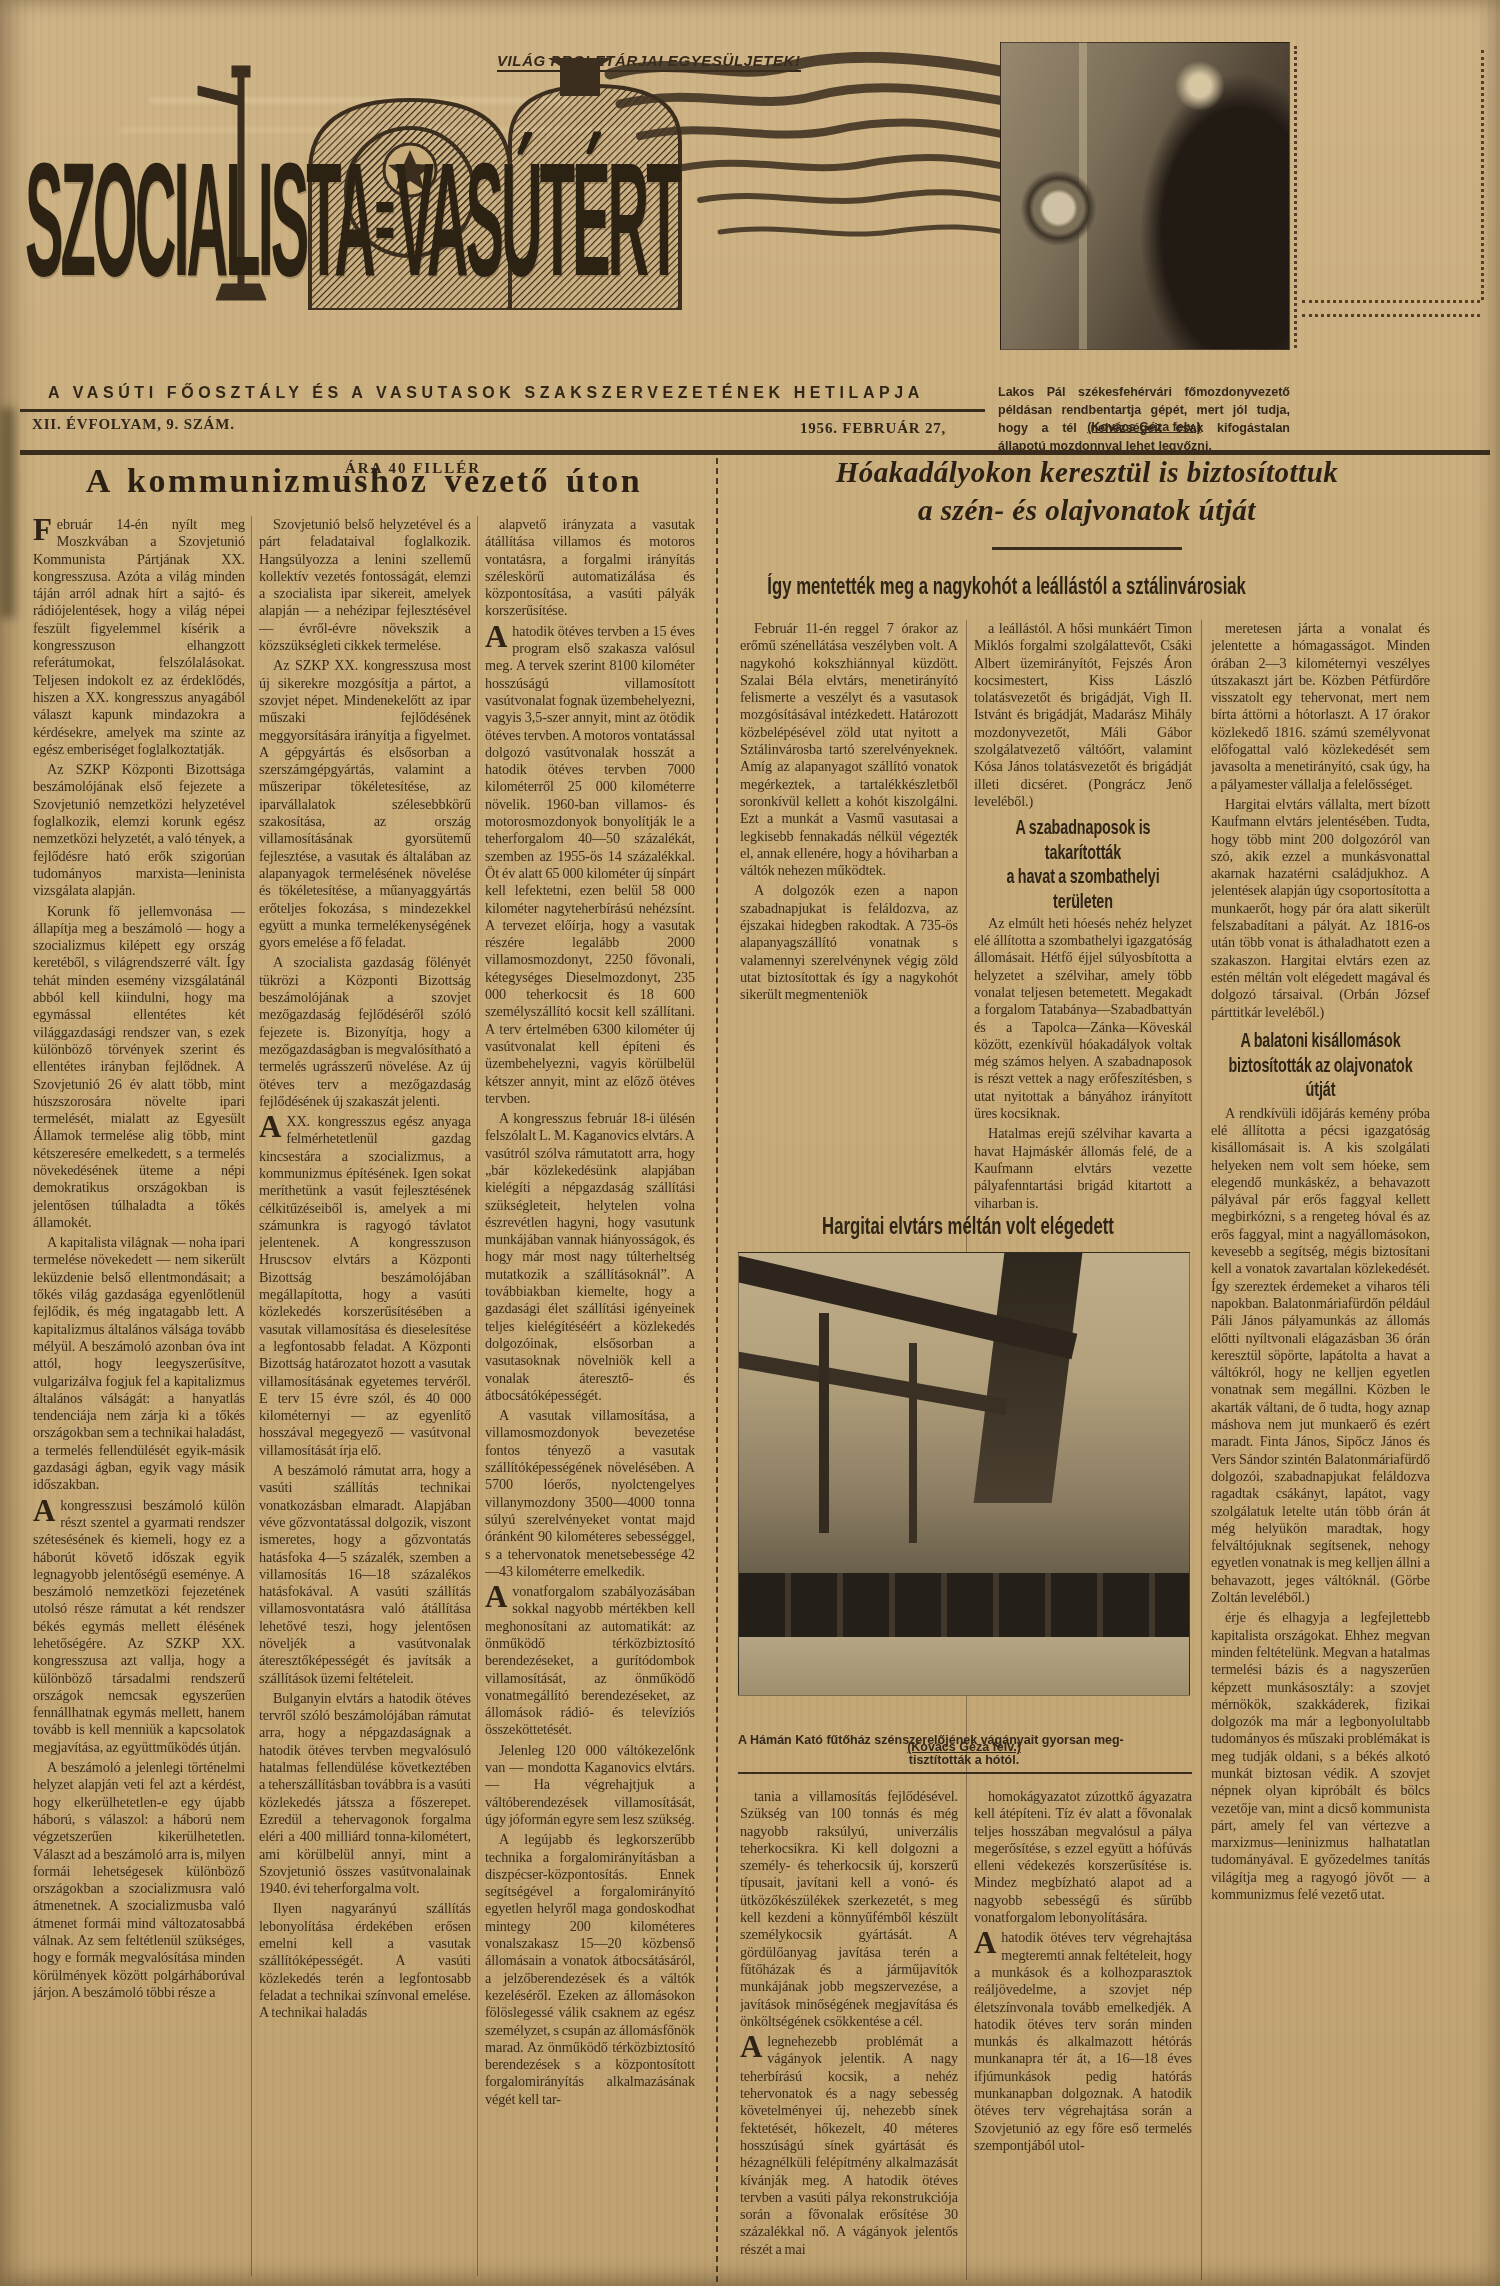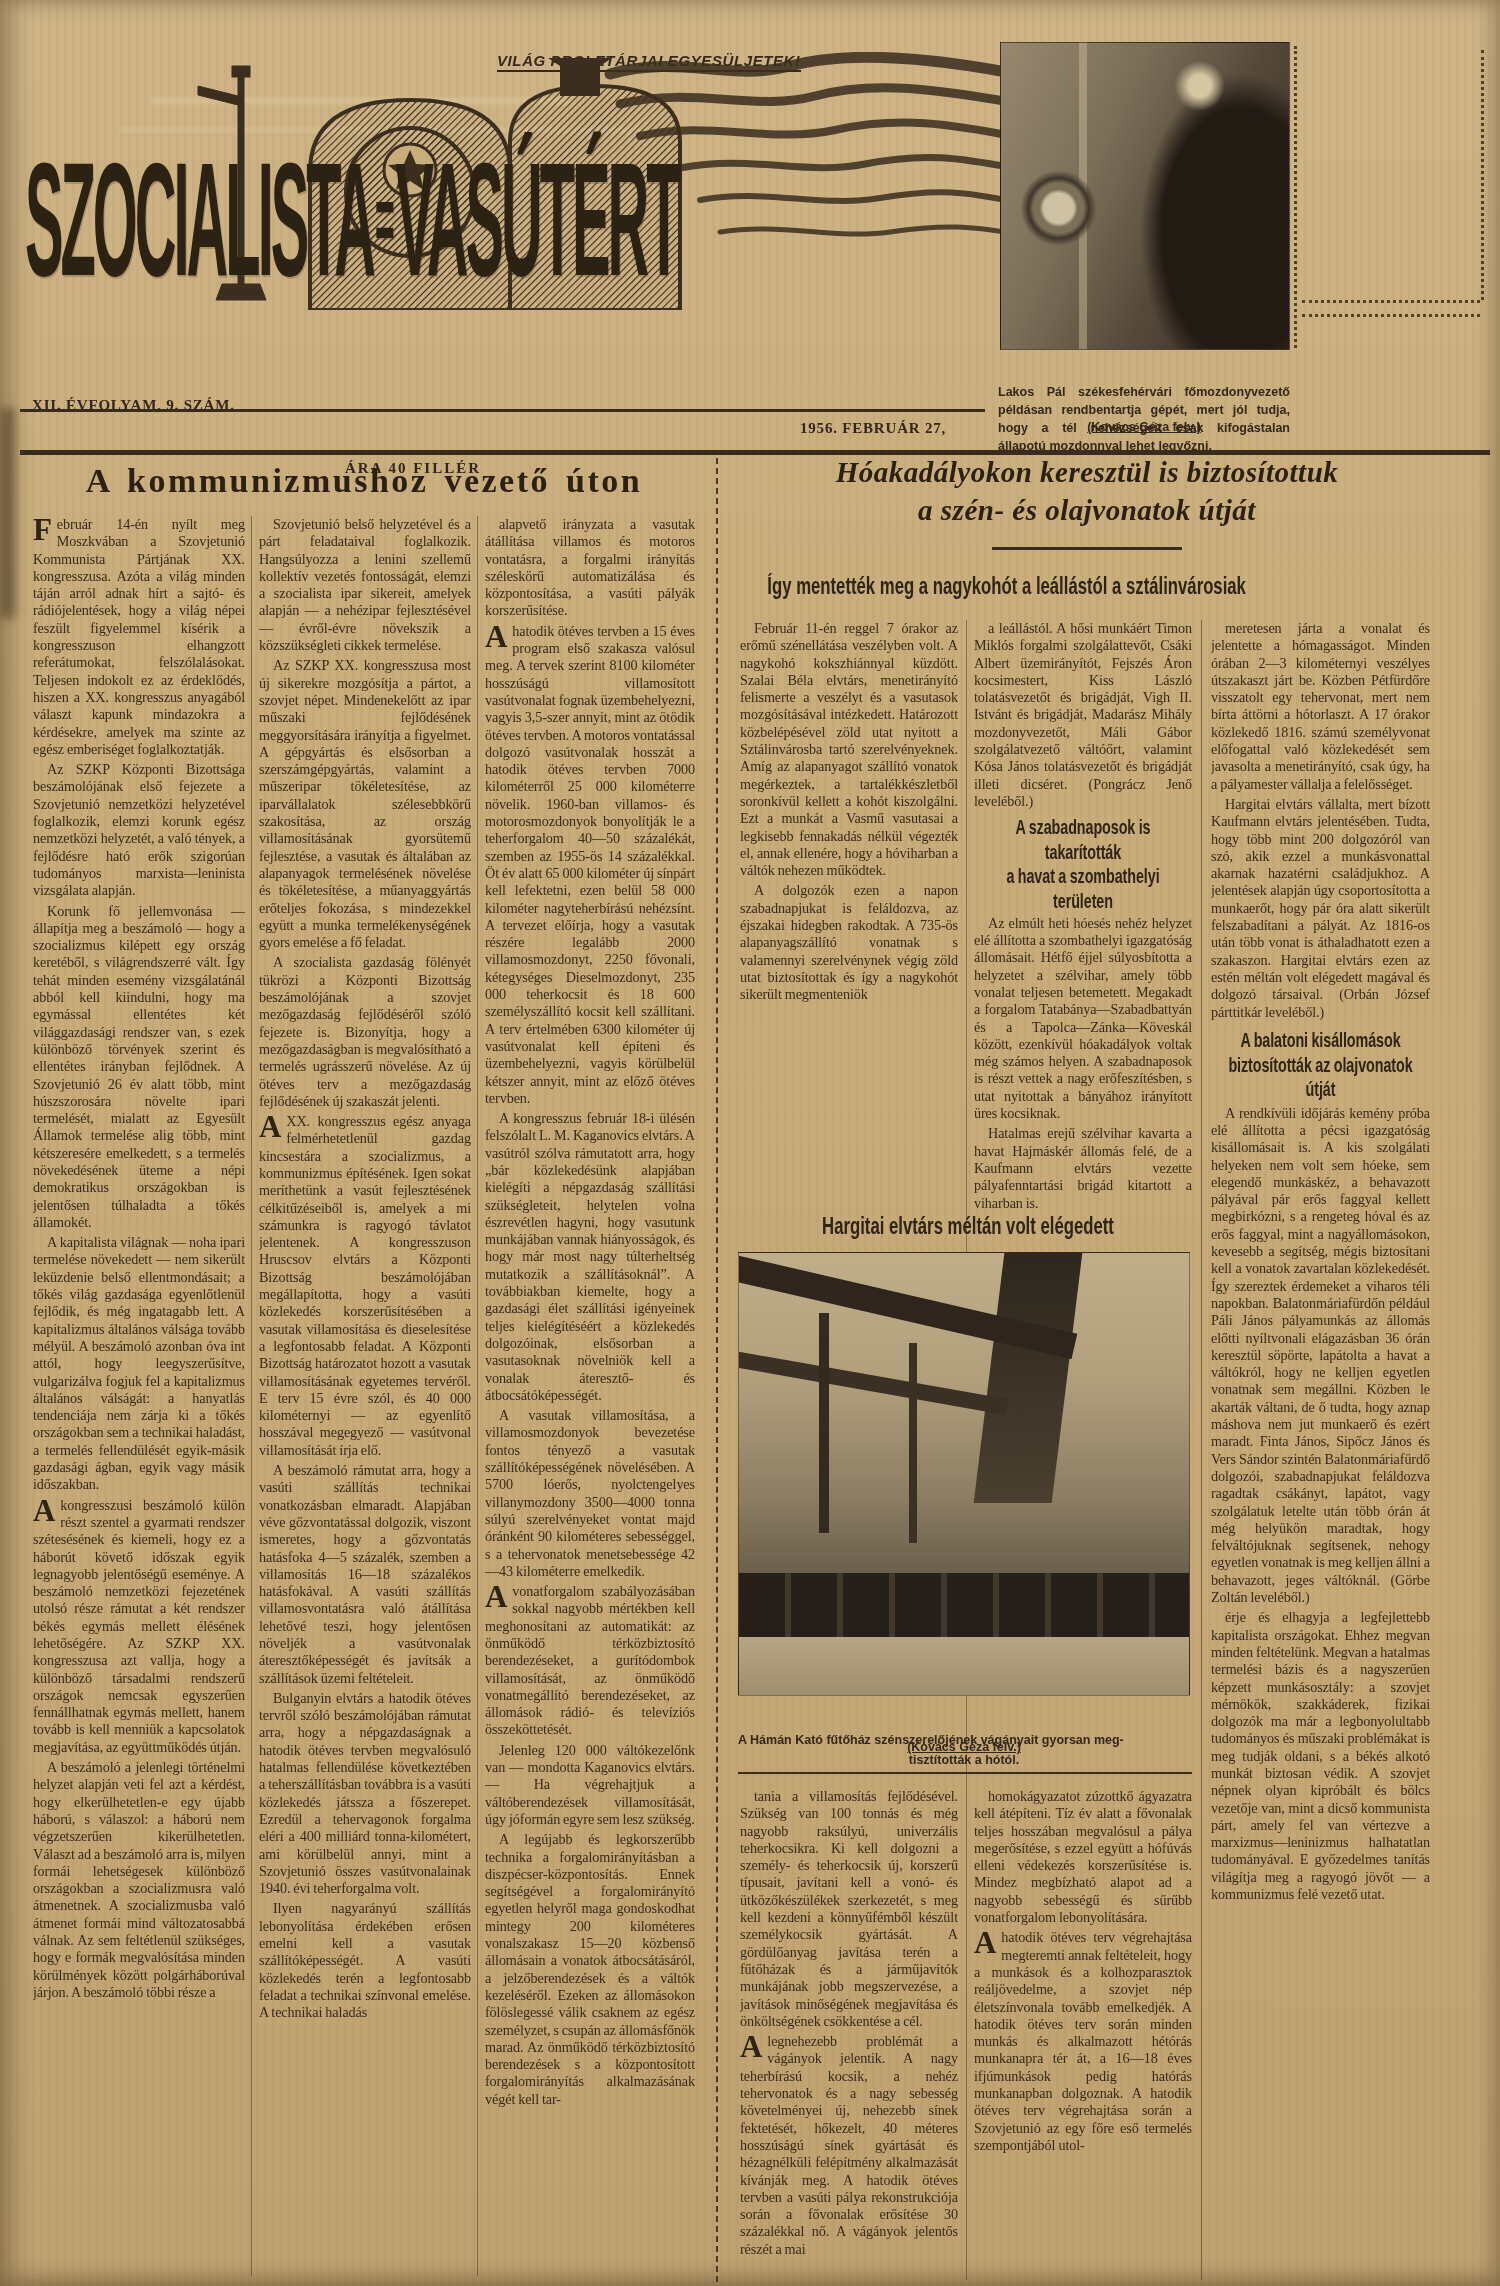--- a/index.html
+++ b/index.html
@@ -113,23 +113,24 @@
       <path d="M540,116 C 610,102 665,124 725,112 S 820,106 874,116" stroke-width="7"></path>
       <path d="M560,148 C 625,136 680,156 740,146 S 826,140 876,150" stroke-width="6"></path>
       <path d="M580,180 C 640,170 695,188 750,180 S 830,174 878,182" stroke-width="5"></path>
     </g>
   </svg>
 
   <div class="abs mast-title">
     <span>SZOCIALISTA</span><span class="sep">=</span><span>VASÚTÉRT</span>
   </div>
 
+  <div class="abs subtitle">A VASÚTI FŐOSZTÁLY ÉS A VASUTASOK SZAKSZERVEZETÉNEK HETILAPJA</div>
 
   <div class="abs rule" style="left:20px;top:409px;width:965px;height:3px;"></div>
-  <div class="abs issue-line" style="left:32px;top:397px;">XII. ÉVFOLYAM, 9. SZÁM.</div>
+  <div class="abs issue-line" style="left:32px;top:416px;">XII. ÉVFOLYAM, 9. SZÁM.</div>
   <div class="abs issue-line" style="left:345px;top:420px;letter-spacing:2px;margin-top:40px;">ÁRA 40 FILLÉR</div>
   <div class="abs issue-line" style="left:800px;top:420px;">1956. FEBRUÁR 27,</div>
   <div class="abs rule" style="left:20px;top:450px;width:1470px;height:5px;"></div>
 
   <div class="abs photo1"></div>
   <div class="abs dots-v" style="left:1294px;top:46px;height:302px;"></div>
   <div class="abs dots-v" style="left:1481px;top:50px;height:250px;"></div>
   <div class="abs dots-h" style="left:1302px;top:300px;width:178px;"></div>
   <div class="abs dots-h" style="left:1302px;top:314px;width:178px;"></div>
   <div class="abs caption" style="left:998px;top:354px;width:292px;">Lakos Pál székesfehérvári főmozdonyvezető példásan rendbentartja gépét, mert jól tudja, hogy a tél nehézségeit csak kifogástalan állapotú mozdonnyal lehet legyőzni.</div>

